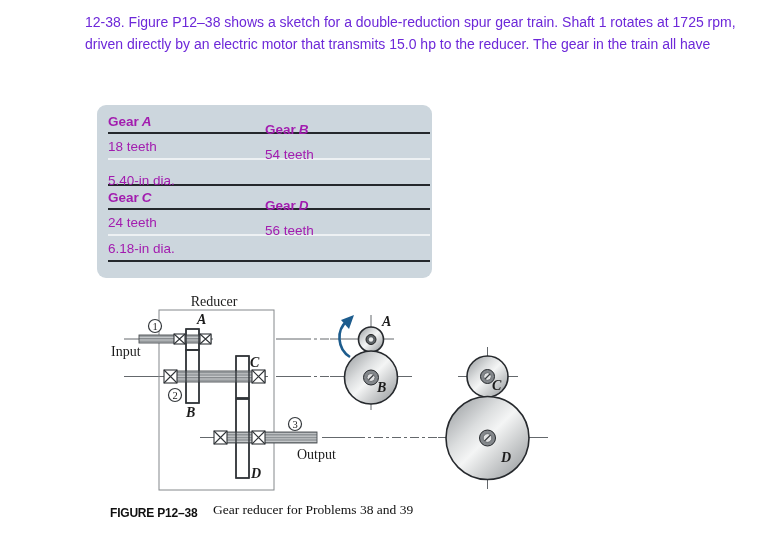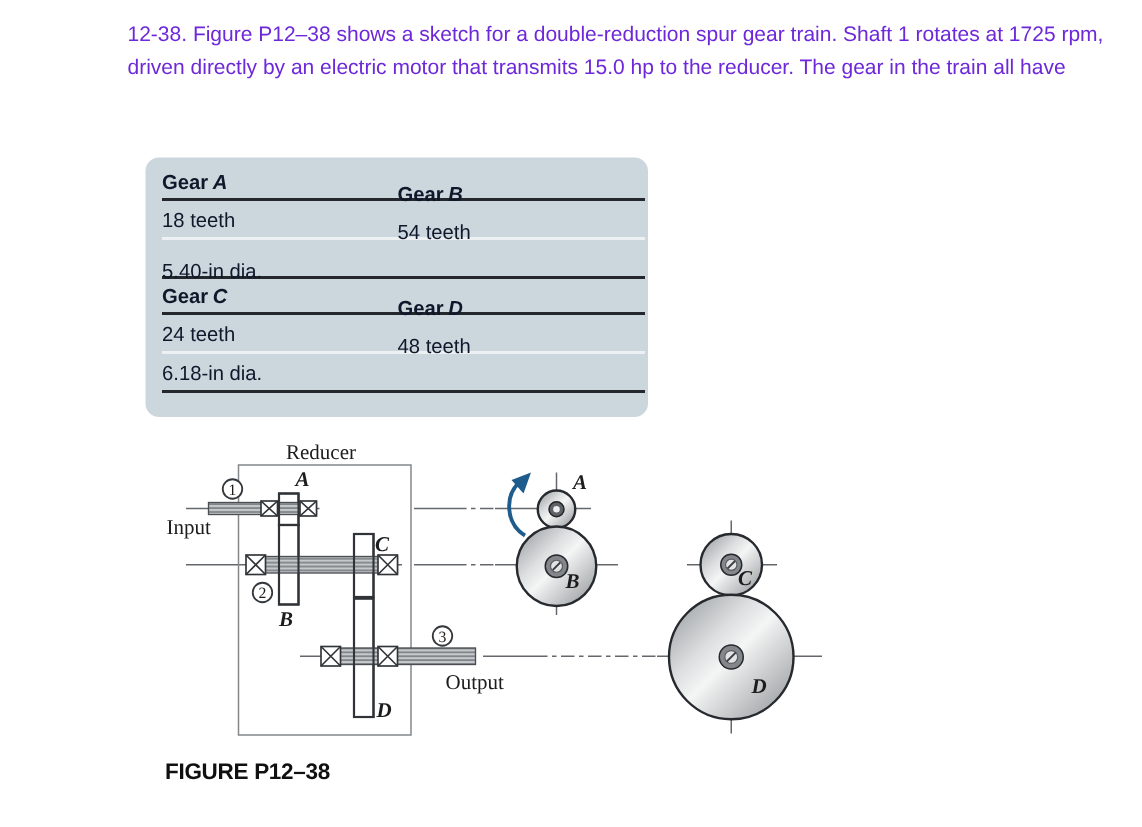--- a/index.html
+++ b/index.html
@@ -7,31 +7,31 @@
     position:relative; width:761px; height:551px; background:#ffffff;
     font-family:"Liberation Sans", sans-serif; overflow:hidden;
   }
   .problem {
     position:absolute; left:85px; top:11px;
     font-size:14px; line-height:22px; color:#6d28d9; white-space:nowrap;
   }
   .gear-table {
     position:absolute; left:97px; top:105px; width:335px; height:173px;
     background:#ccd6dd; border-radius:9px; box-sizing:border-box;
-    padding:5px 2px 0 11px; color:#0f172a; font-size:13.5px;
+    padding:5px 2px 0 11px; color:#a21caf; font-size:13.5px;
   }
   .trow { display:flex; align-items:center; box-sizing:border-box; }
   .trow .c1 { width:157px; }
   .trow .c2 { flex:1;margin-top:16px; }
   .thead { font-weight:bold; height:24px; border-bottom:2.5px solid #24282c; }
   .thead i { font-style:italic; margin-left:3px; }
   .tdata-thin  { height:26px; border-bottom:2px solid #edf1f3; }
   .tdata-thick { height:26px; border-bottom:2.5px solid #24282c; }
   .cap-tag {
-    position:absolute; left:110px; top:506px; font-size:15px; font-weight:bold;
+    position:absolute; left:110px; top:506px; font-size:12px; font-weight:bold;
     letter-spacing:-0.2px; color:#101010;
   }
   .cap-text {
     position:absolute; left:213px; top:502px; font-family:"Liberation Serif", serif;
     font-size:13.5px; color:#101010;
   }
   svg.figure { position:absolute; left:0; top:0; }
   svg .serif  { font-family:"Liberation Serif", serif; font-size:14px; fill:#1c1c1c; }
   svg .glabel { font-family:"Liberation Serif", serif; font-size:14px; font-style:italic; font-weight:bold; fill:#1c1c1c; }
   svg .shaftnum { font-family:"Liberation Serif", serif; font-size:10.5px; fill:#1c1c1c; text-anchor:middle; }
@@ -57,21 +57,21 @@
     </div>
     <div class="trow tdata-thick">
       <div class="c2">5.40-in dia.</div>
     </div>
     <div class="trow thead">
       <div class="c1"><span>Gear</span><i>C</i></div>
       <div class="c2"><span>Gear</span><i>D</i></div>
     </div>
     <div class="trow tdata-thin">
       <div class="c1">24 teeth</div>
-      <div class="c2">48 teeth</div>
+      <div class="c2">56 teeth</div>
     </div>
     <div class="trow tdata-thick">
       <div class="c1">6.18-in dia.</div>
     </div>
   </div>
 
   <svg class="figure" width="761" height="551" viewBox="0 0 761 551">
     <defs>
       <pattern id="shaftHatch" width="4" height="2.6" patternUnits="userSpaceOnUse">
         <rect width="4" height="2.6" fill="#c6c9cb"></rect>
@@ -183,14 +183,15 @@
     <text x="250" y="367" class="glabel">C</text>
     <text x="251" y="478" class="glabel">D</text>
 
     <text x="382" y="326" class="glabel">A</text>
     <text x="377" y="392" class="glabel">B</text>
     <text x="492" y="390" class="glabel">C</text>
     <text x="501" y="462" class="glabel">D</text>
   </svg>
 
   <div class="cap-tag">FIGURE P12–38</div>
+  <div class="cap-text">Gear reducer for Problems 38 and 39</div>
 
 </div>
 
 </body></html>

